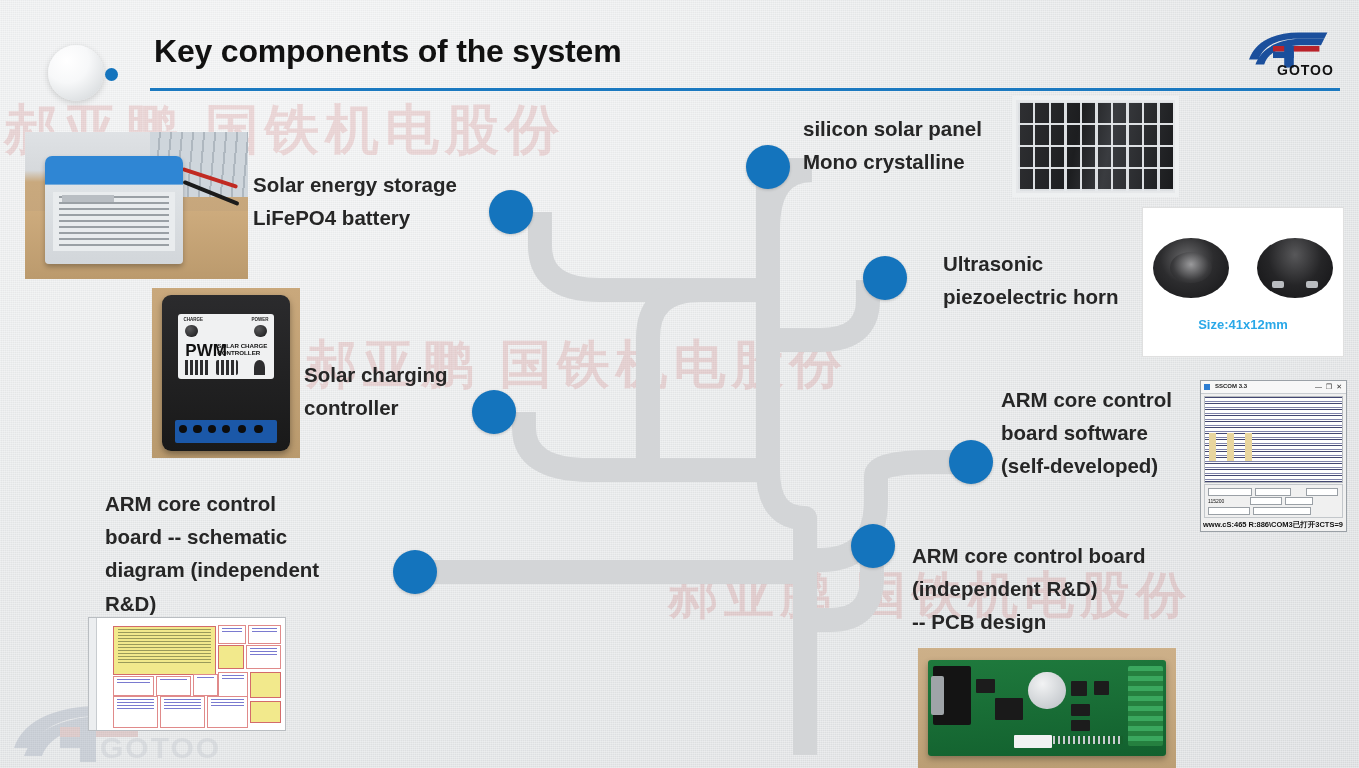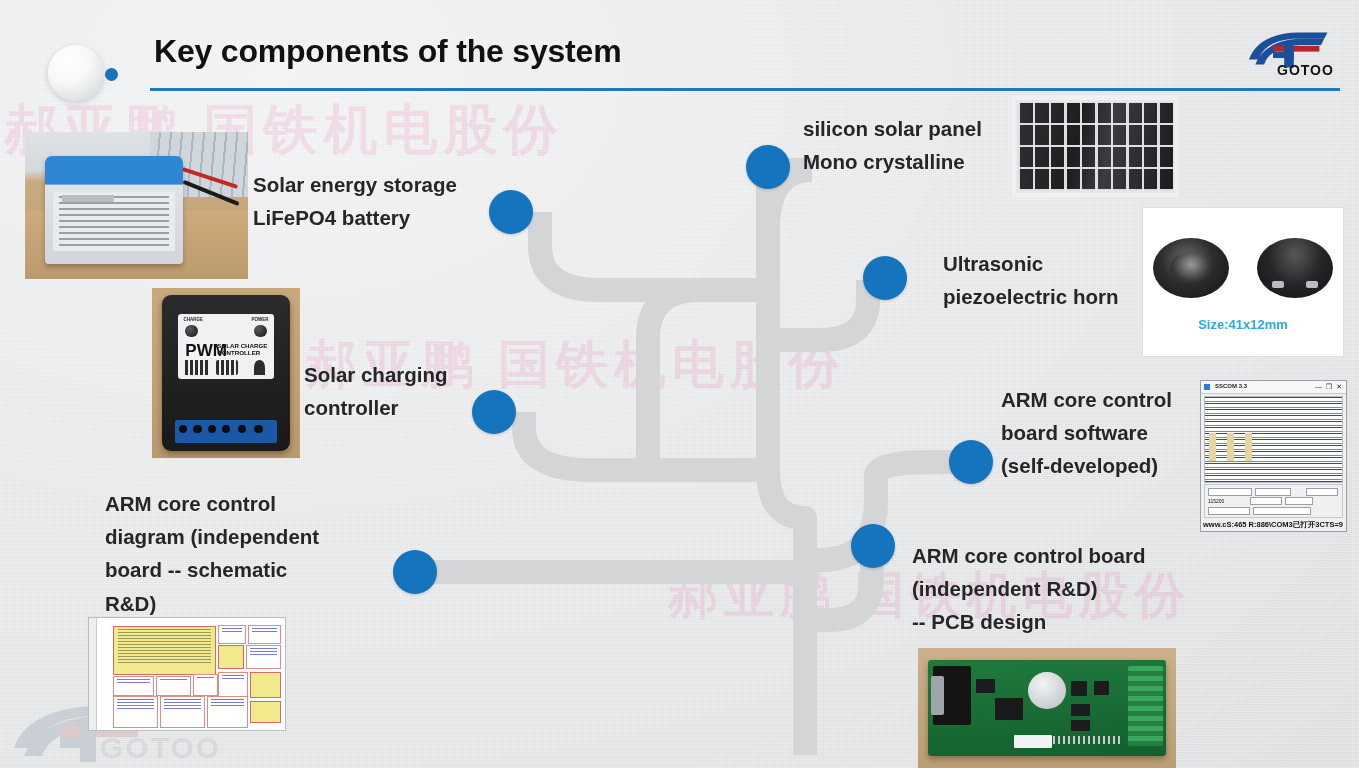--- a/index.html
+++ b/index.html
@@ -29,22 +29,22 @@
   }
   #deco-dot{position:absolute;left:105px;top:68px;width:13px;height:13px;border-radius:50%;background:#1474bd;}
   
   #logo{position:absolute;right:22px;top:26px;height:52px;display:flex;align-items:center;gap:10px;}
   #logo-mark{width:96px;height:46px;}
   #logo-text{display:flex;flex-direction:column;justify-content:center;line-height:1;}
   #logo-cn{font-size:29px;font-weight:bold;color:#111;letter-spacing:7px;font-family:"DejaVu Sans",sans-serif;}
   #logo-en{font-size:16px;font-weight:bold;color:#111;letter-spacing:.4px;margin-top:5px;}
   #logo-gotoo{position:absolute;left:36px;bottom:-1px;font-size:14px;font-weight:bold;color:#111;letter-spacing:1px;}
   
-  .wm{position:absolute;color:#ec4899;opacity:.13;font-weight:bold;white-space:nowrap;
-      font-family:Liberation Serif, serif;pointer-events:none;}
+  .wm{position:absolute;color:#b91c1c;opacity:.13;font-weight:bold;white-space:nowrap;
+      font-family:Liberation Sans, sans-serif;pointer-events:none;}
   #wm-1{left:4px;top:94px;font-size:54px;letter-spacing:6px;}
   #wm-2{left:305px;top:330px;font-size:52px;letter-spacing:6px;}
   #wm-3{left:668px;top:562px;font-size:50px;letter-spacing:6px;}
   #wm-logo{position:absolute;left:8px;top:700px;width:225px;height:66px;opacity:.30;pointer-events:none;}
   
   #tree{position:absolute;left:0;top:0;width:1359px;height:768px;pointer-events:none;}
   
   .node{position:absolute;width:44px;height:44px;border-radius:50%;background:#1474bd;
         box-shadow:0 1px 3px rgba(0,0,0,.18);}
   
@@ -247,22 +247,22 @@
 </div>
 
 <div class="label" style="left:1001px;top:383px;width:210px;">
   <div>ARM core control</div>
   <div>board software</div>
   <div>(self-developed)</div>
 </div>
 
 <div class="label" style="left:105px;top:487px;width:290px;">
   <div>ARM core control</div>
+  <div>board -- schematic</div>
   <div>diagram (independent</div>
-  <div>board -- schematic</div>
   <div>R&amp;D)</div>
 </div>
 
 <div class="label" style="left:912px;top:539px;width:300px;">
   <div>ARM core control board</div>
   <div>(independent R&amp;D)</div>
   <div>-- PCB design</div>
 </div>
 
 <div class="photo" id="ph-battery">

